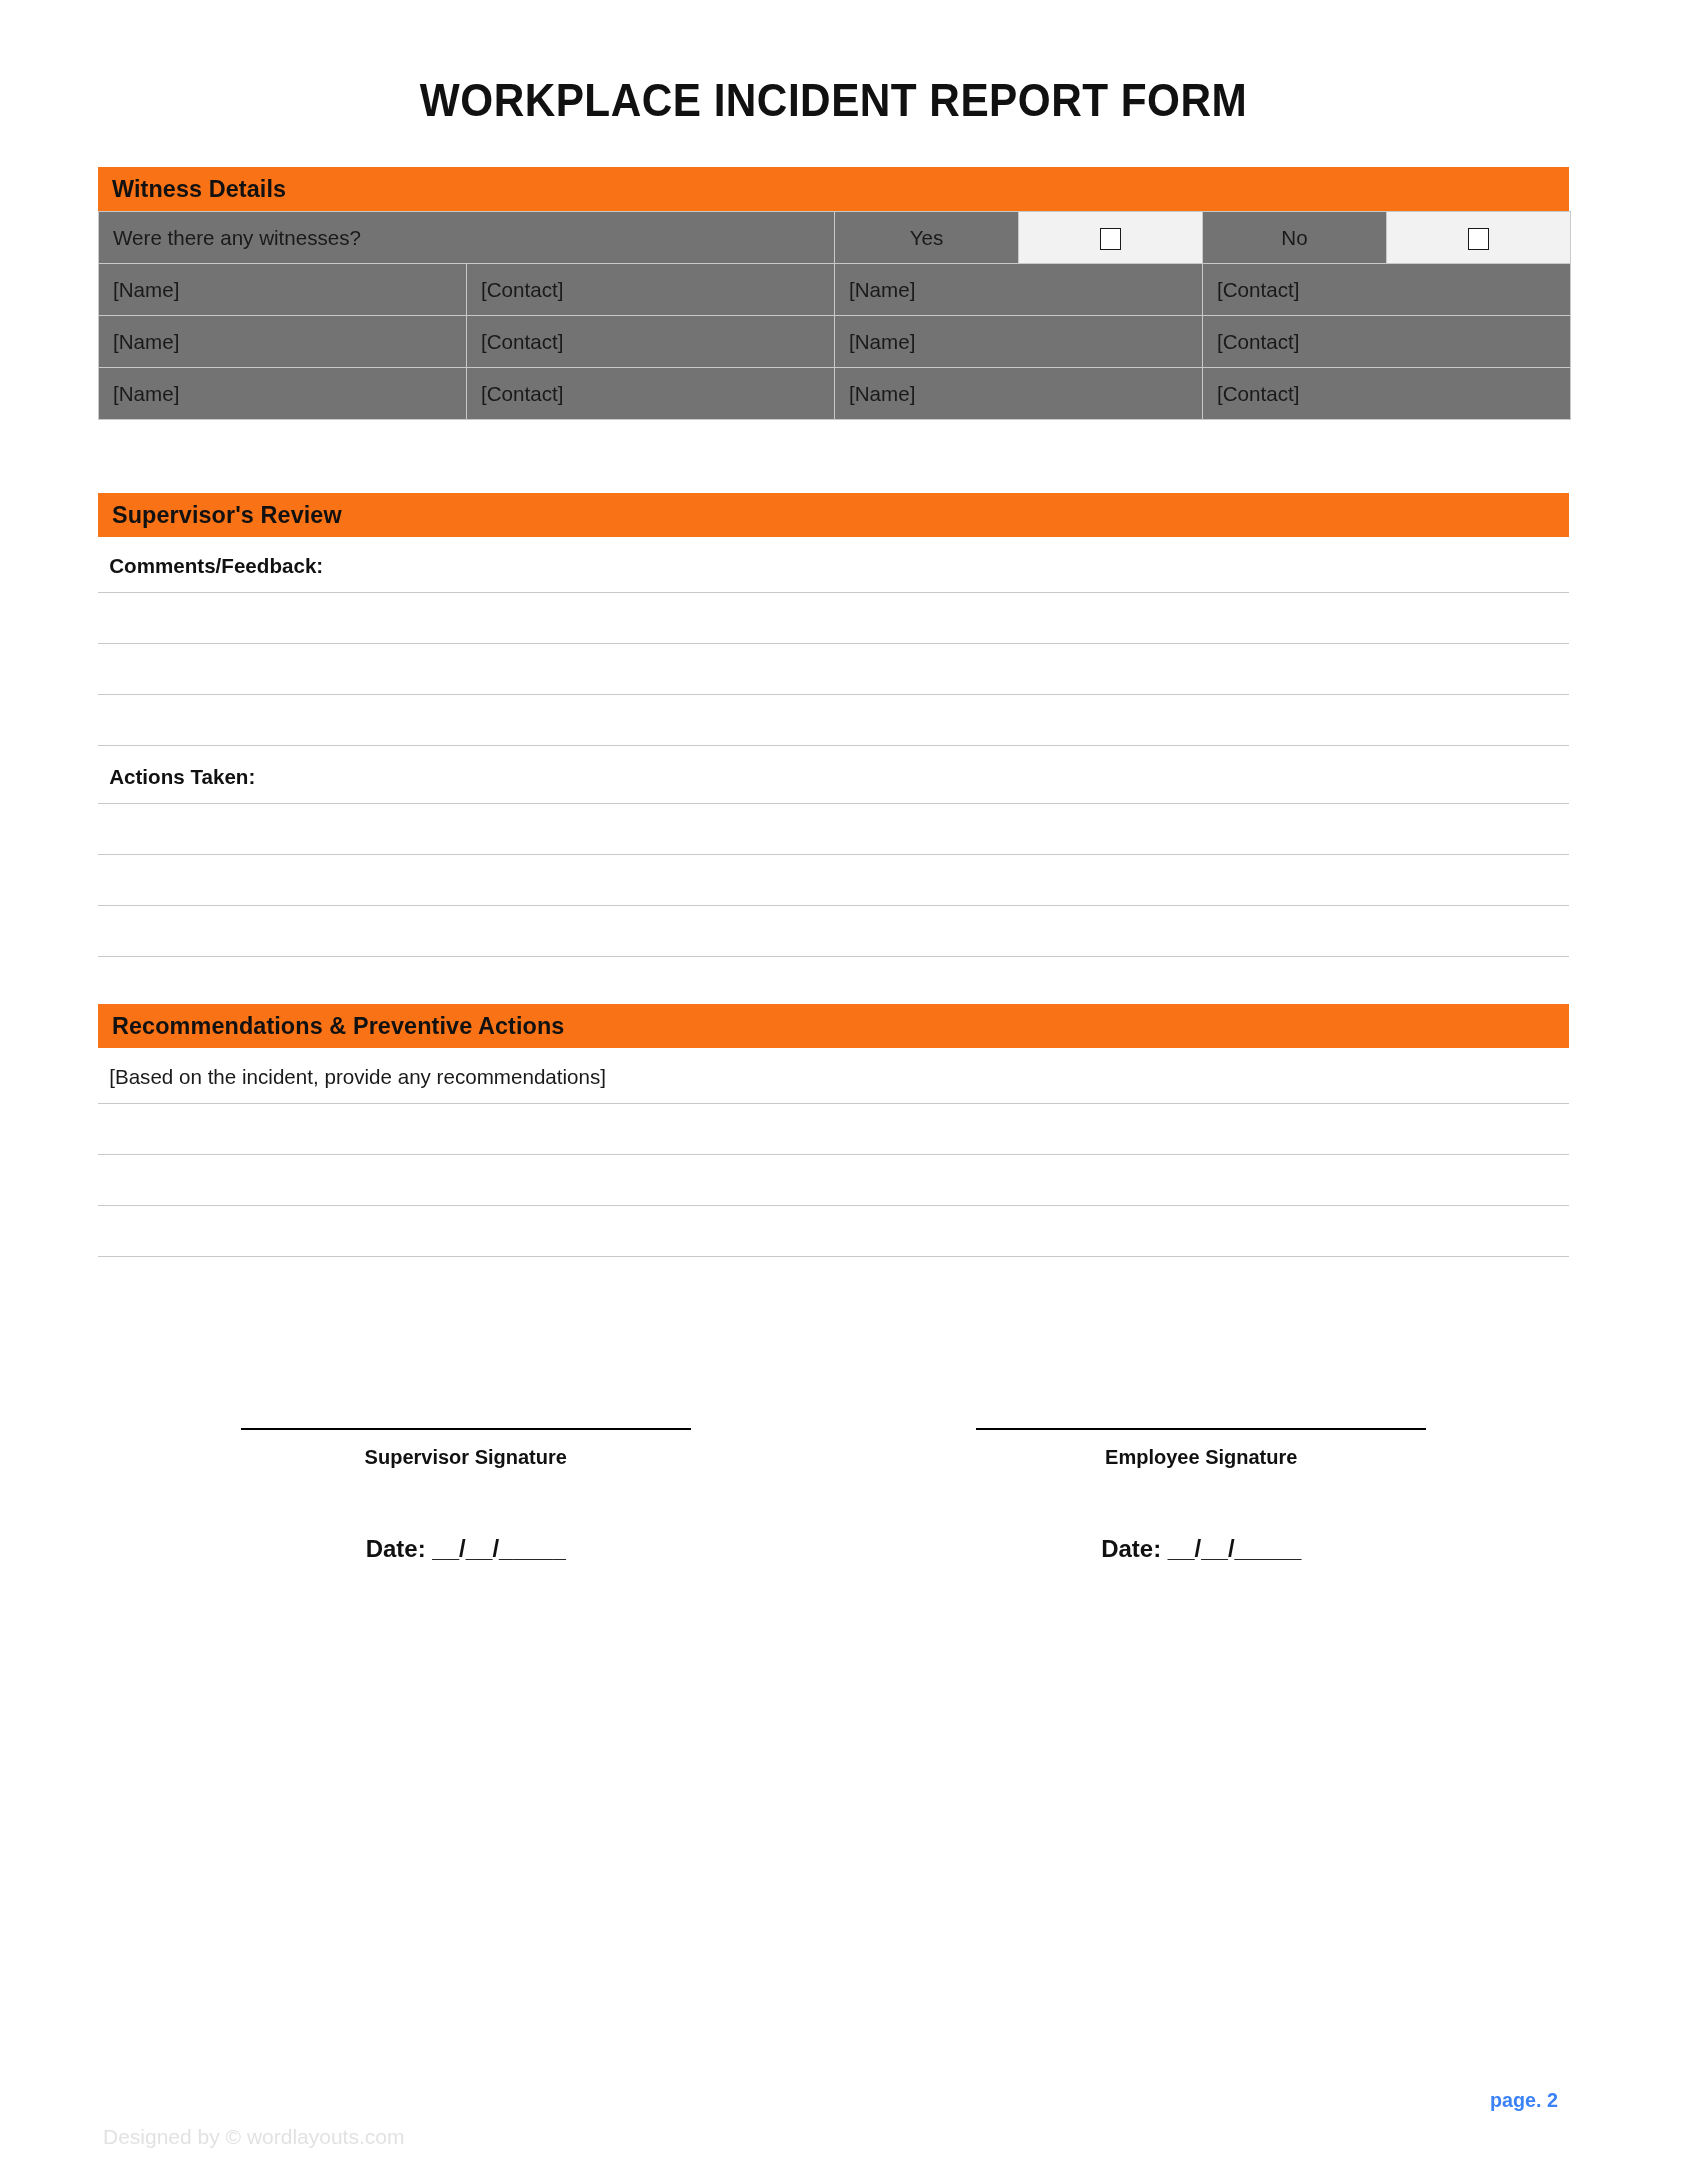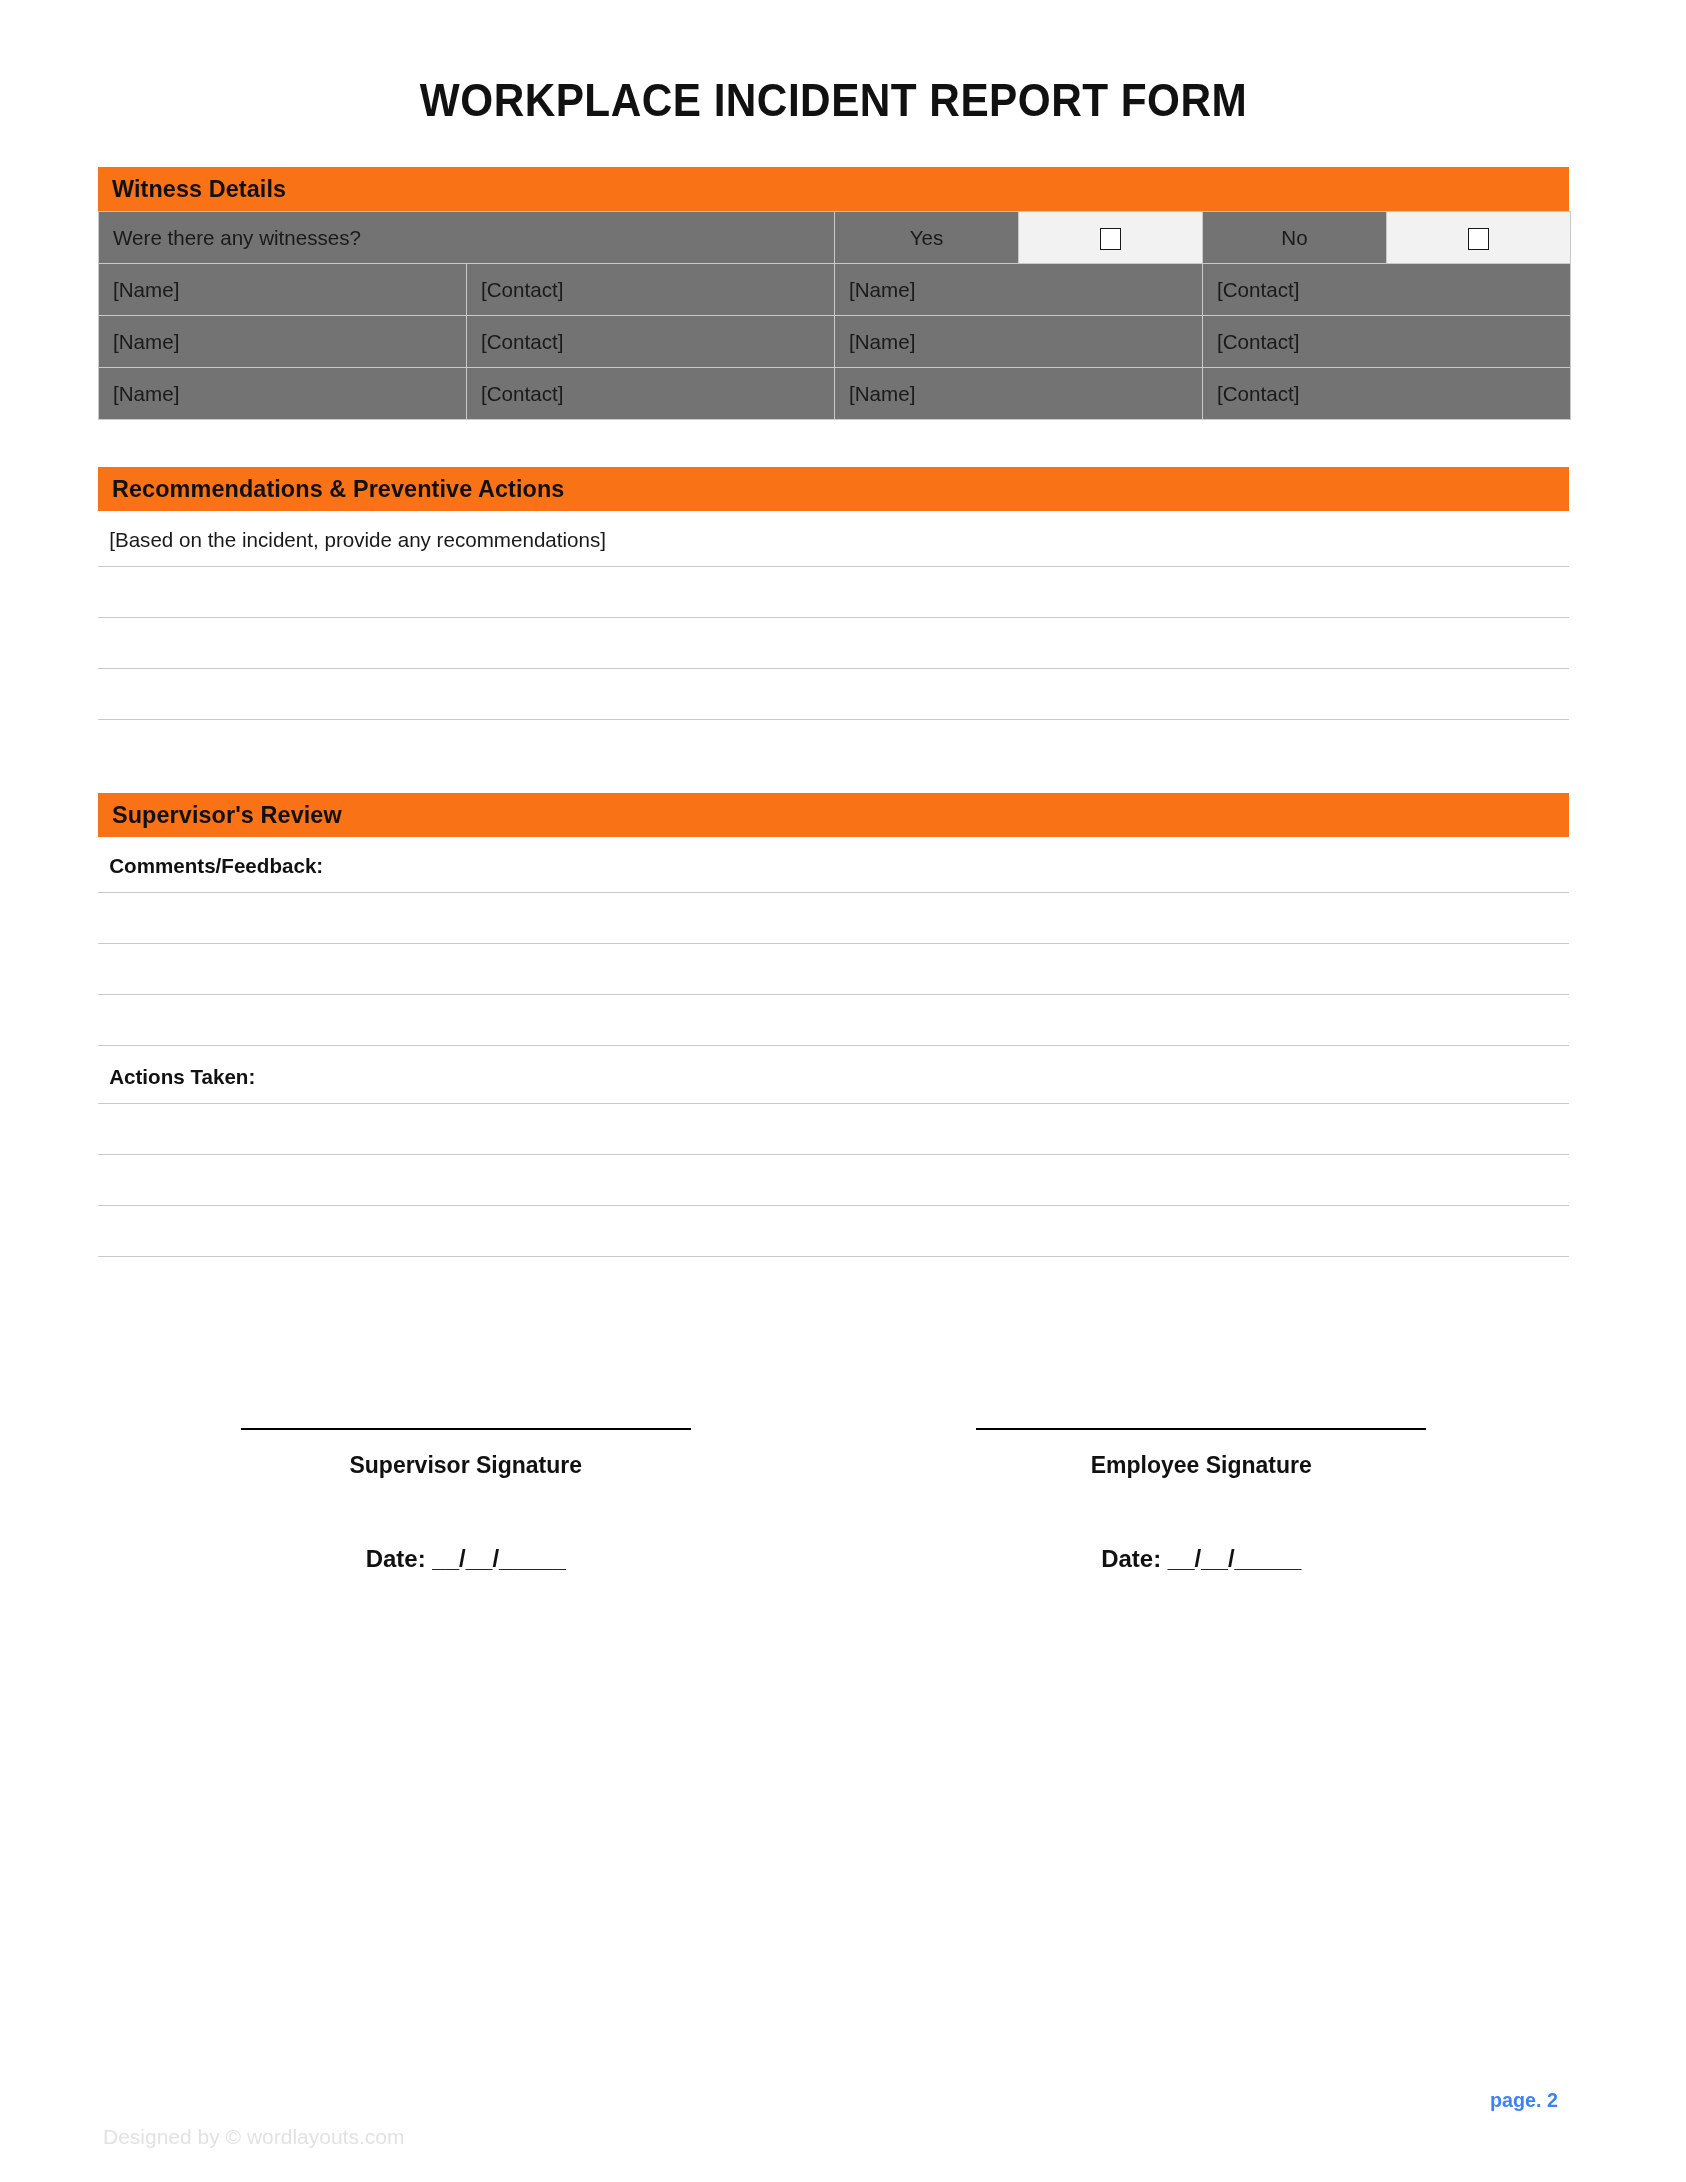--- a/index.html
+++ b/index.html
@@ -113,23 +113,23 @@
     width: 50%;
     text-align: center;
     box-sizing: border-box;
   }
   .sig-line {
     width: 450px;
     border-top: 2.8px solid #000;
     margin: 0 auto 0 auto;
   }
   .sig-label {
-    font-size: 23px;
-    font-weight: bold;
-    margin-top: 22px;
+    font-size: 20px;
+    font-weight: bold;
+    margin-top: 16px;
     color: #111;
   }
   .date-row {
     display: flex;
     width: 100%;
   }
   .date-col {
     width: 50%;
     text-align: center;
     box-sizing: border-box;
@@ -210,61 +210,61 @@
           <tr>
             <td>[Name]</td>
             <td>[Contact]</td>
             <td colspan="2">[Name]</td>
             <td colspan="2">[Contact]</td>
           </tr>
         </tbody>
       </table>
     </div>
 
+    <div style="margin-top:73px;">
+      <div class="section-bar">
+        <span class="section-title">Supervisor's Review</span>
+      </div>
+
+      <div style="margin-top:17px; padding-left:11.2px;">
+        <span class="field-label">Comments/Feedback:</span>
+      </div>
+
+      <div style="margin-top:14px;">
+        <div class="rule-line"></div>
+        <div style="height:50px;"></div>
+        <div class="rule-line"></div>
+        <div style="height:50px;"></div>
+        <div class="rule-line"></div>
+        <div style="height:50px;"></div>
+        <div class="rule-line"></div>
+      </div>
+
+      <div style="margin-top:19px; padding-left:11.2px;">
+        <span class="field-label">Actions Taken:</span>
+      </div>
+
+      <div style="margin-top:14px;">
+        <div class="rule-line"></div>
+        <div style="height:50px;"></div>
+        <div class="rule-line"></div>
+        <div style="height:50px;"></div>
+        <div class="rule-line"></div>
+        <div style="height:50px;"></div>
+        <div class="rule-line"></div>
+      </div>
+    </div>
+
     <div style="margin-top:47px;">
       <div class="section-bar">
         <span class="section-title">Recommendations &amp; Preventive Actions</span>
       </div>
 
       <div style="margin-top:17px; padding-left:11.2px;">
         <span class="hint-text">[Based on the incident, provide any recommendations]</span>
-      </div>
-
-      <div style="margin-top:14px;">
-        <div class="rule-line"></div>
-        <div style="height:50px;"></div>
-        <div class="rule-line"></div>
-        <div style="height:50px;"></div>
-        <div class="rule-line"></div>
-        <div style="height:50px;"></div>
-        <div class="rule-line"></div>
-      </div>
-    </div>
-
-    <div style="margin-top:73px;">
-      <div class="section-bar">
-        <span class="section-title">Supervisor's Review</span>
-      </div>
-
-      <div style="margin-top:17px; padding-left:11.2px;">
-        <span class="field-label">Comments/Feedback:</span>
-      </div>
-
-      <div style="margin-top:14px;">
-        <div class="rule-line"></div>
-        <div style="height:50px;"></div>
-        <div class="rule-line"></div>
-        <div style="height:50px;"></div>
-        <div class="rule-line"></div>
-        <div style="height:50px;"></div>
-        <div class="rule-line"></div>
-      </div>
-
-      <div style="margin-top:19px; padding-left:11.2px;">
-        <span class="field-label">Actions Taken:</span>
       </div>
 
       <div style="margin-top:14px;">
         <div class="rule-line"></div>
         <div style="height:50px;"></div>
         <div class="rule-line"></div>
         <div style="height:50px;"></div>
         <div class="rule-line"></div>
         <div style="height:50px;"></div>
         <div class="rule-line"></div>

